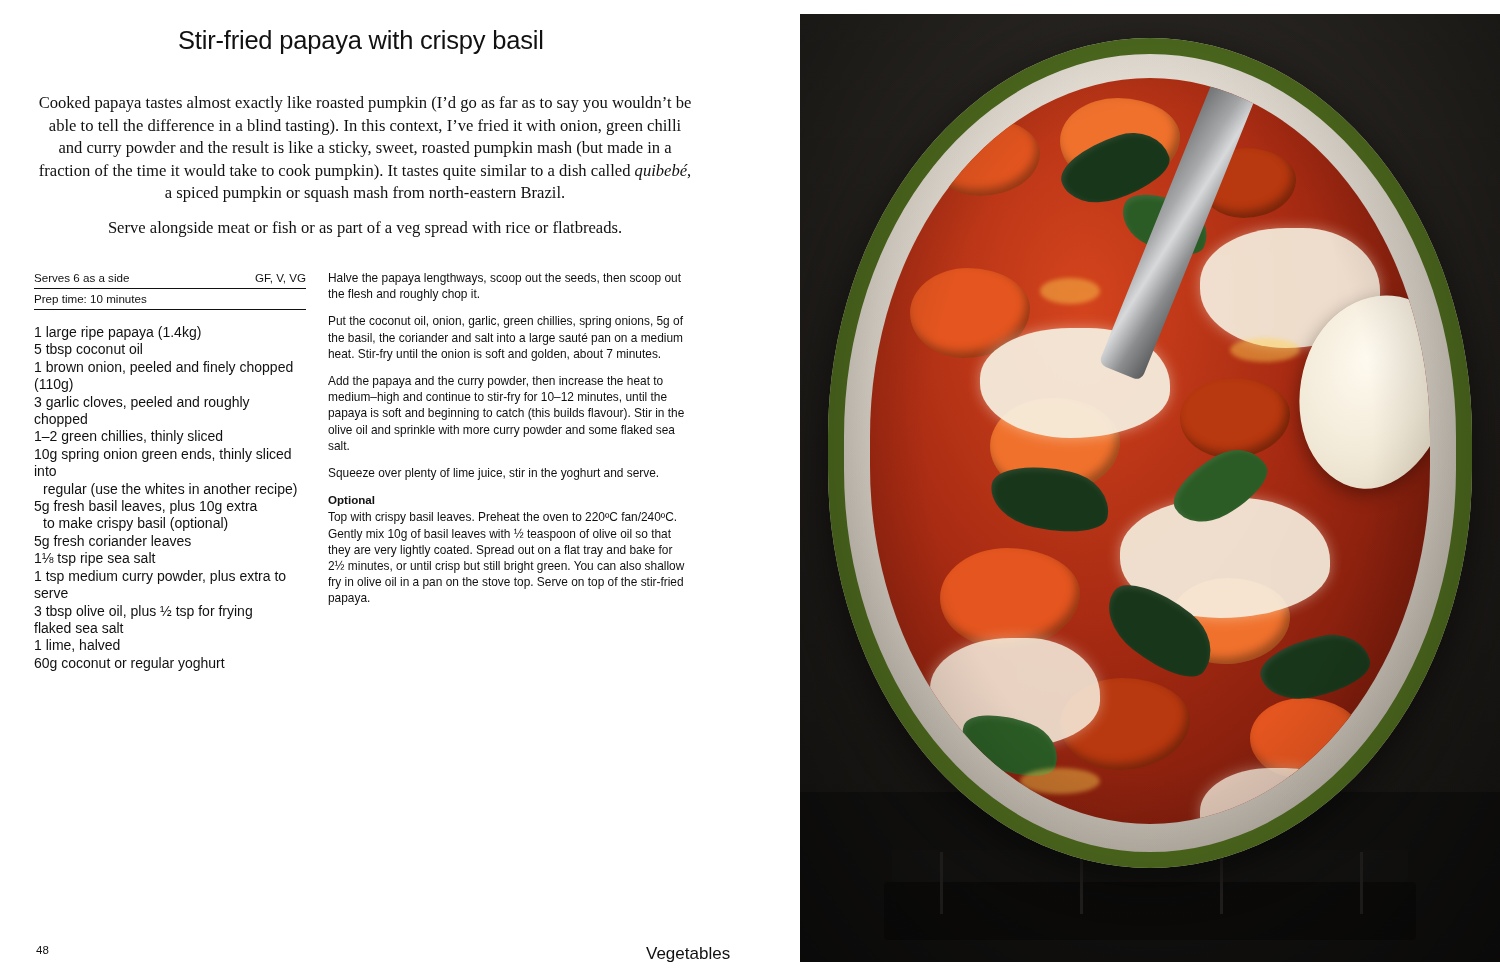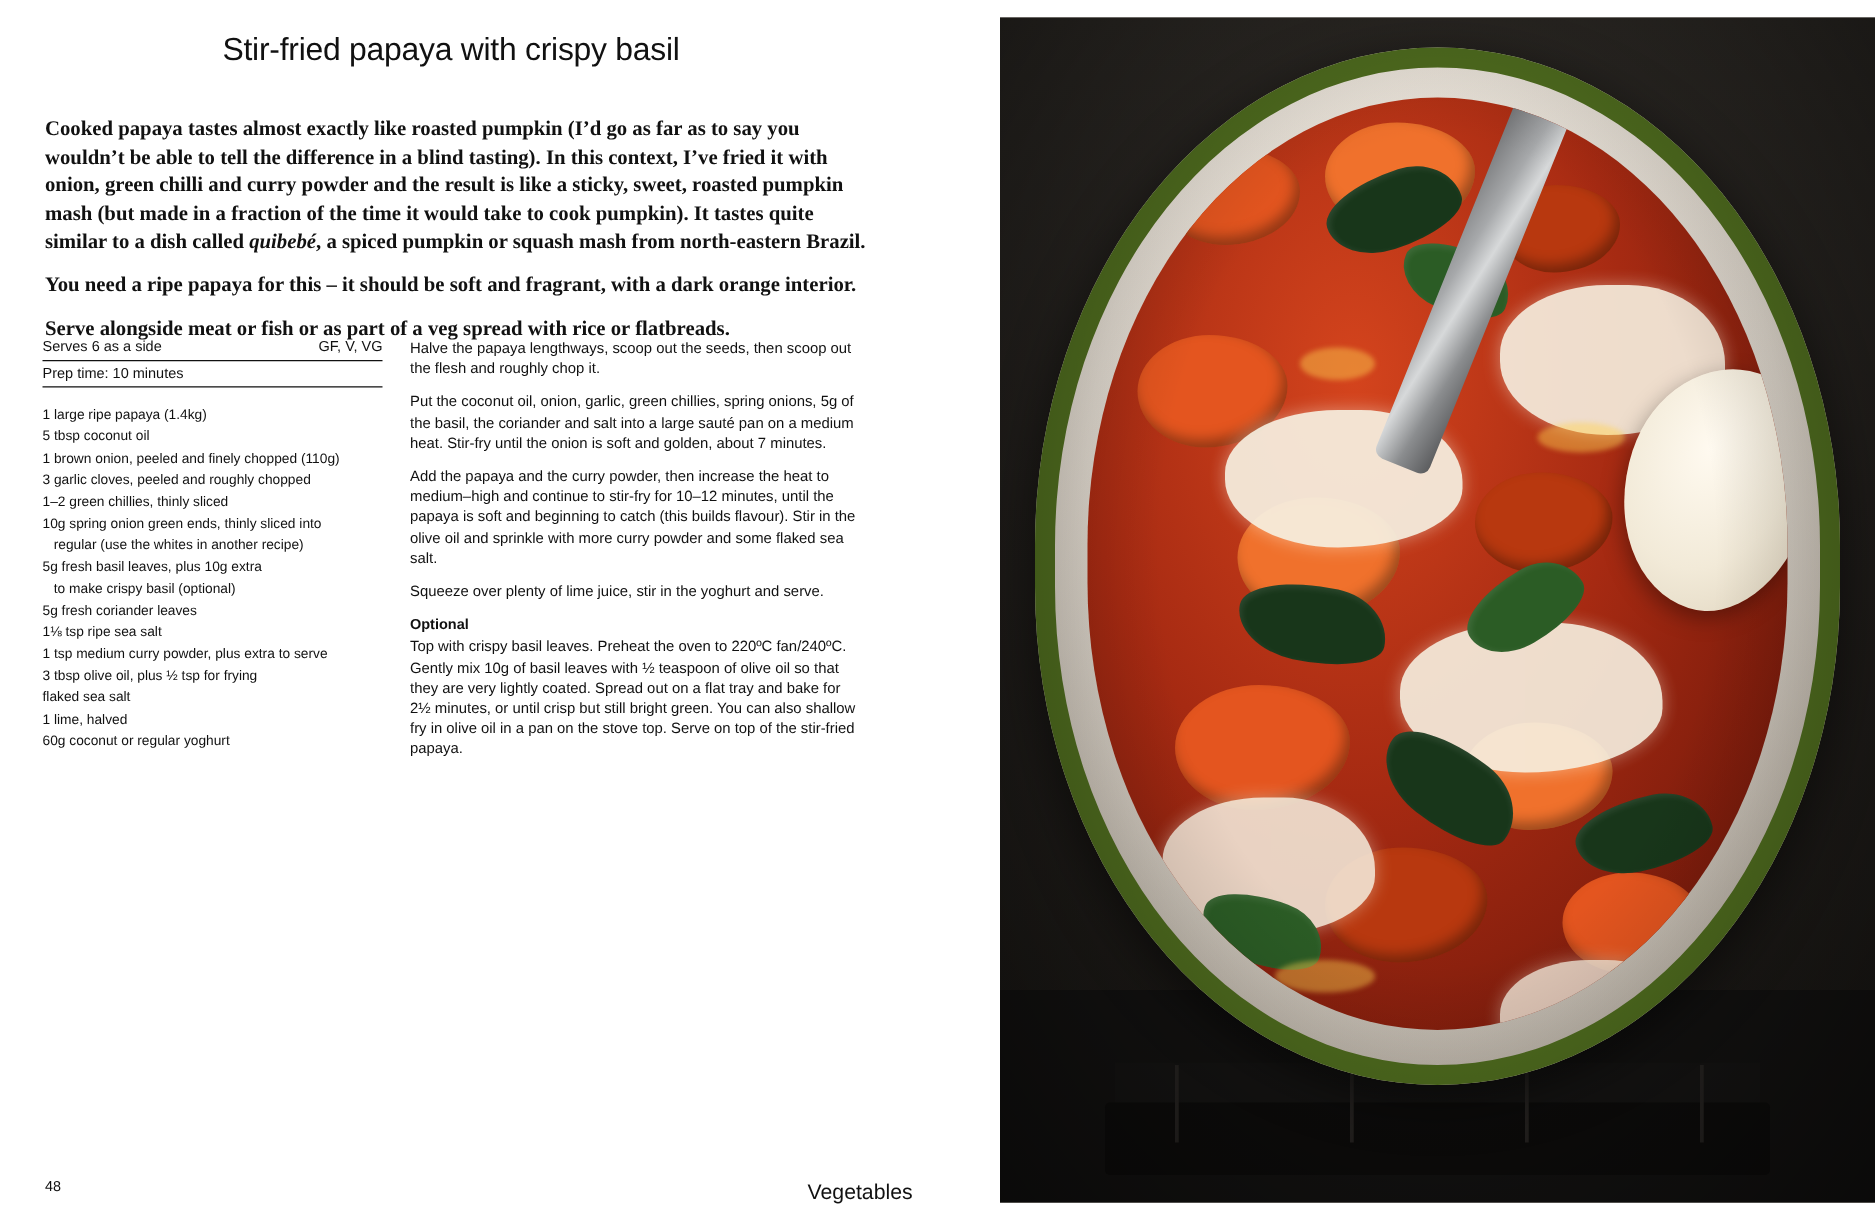--- a/index.html
+++ b/index.html
@@ -41,22 +41,21 @@
   }
   .intro {
     position: absolute;
     left: 36px;
     top: 92px;
     width: 658px;
     font-family: "Liberation Serif", serif;
     font-size: 16.6px;
     line-height: 22.6px;
     color: #111;
-    text-align: left;
-    font-weight: bold;
+    text-align: center;
   }
   .intro p {
     margin: 0 0 12px 0;
   }
   .intro p:last-child { margin-bottom: 0; }
   .intro em { font-style: italic; }
 
   
   .cols {
     position: absolute;
@@ -90,21 +89,21 @@
   }
   .spec-row:first-child {
     padding-top: 0;
   }
   .spec-label { }
   .spec-tags { font-size: 11.6px; }
   .spec-sub { display: block; }
 
   .ingredients {
     margin-top: 14px;
-    font-size: 11px;
+    font-size: 14px;
     line-height: 17.4px;
     color: #111;
   }
   .ingredients div {
     margin-bottom: 0px;
   }
   .ing-cont {
     display: block;
     padding-left: 9px;
   }
@@ -262,21 +261,20 @@
 <body>
 
 <div class="spread">
 
   <div class="page-left">
 
     <div class="recipe-title">Stir-fried papaya with crispy basil</div>
 
     <div class="intro">
       <p><span>Cooked papaya tastes almost exactly like roasted pumpkin (I’d go as far as to say you wouldn’t be able to tell the difference in a blind tasting). In this context, I’ve fried it with onion, green chilli and curry powder and the result is like a sticky, sweet, roasted pumpkin mash (but made in a fraction of the time it would take to cook pumpkin). It tastes quite similar to a dish called </span><em>quibebé</em><span>, a spiced pumpkin or squash mash from north-eastern Brazil.</span></p>
-      <p>You need a ripe papaya for this – it should be soft and fragrant, with a dark orange interior.</p>
       <p>Serve alongside meat or fish or as part of a veg spread with rice or flatbreads.</p>
     </div>
 
     <div class="cols">
 
       <div class="col-left">
 
         <div class="spec">
           <div class="spec-row">
             <span class="spec-label">Serves 6 as a side</span>

